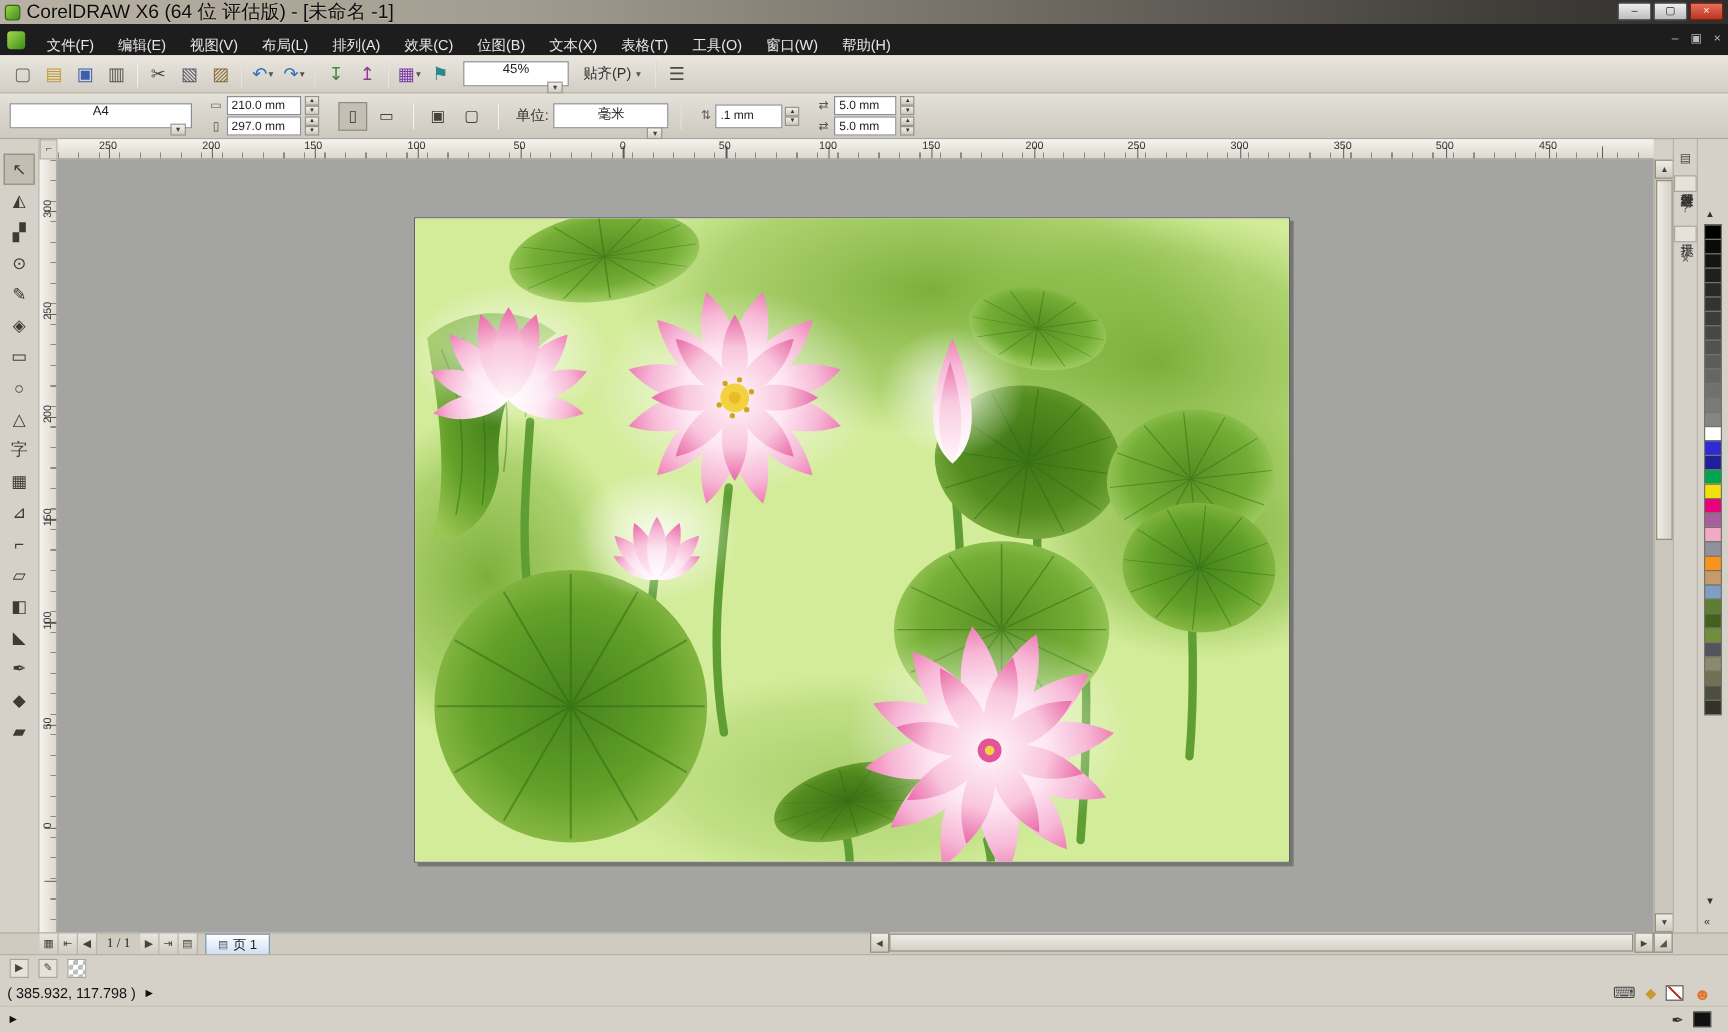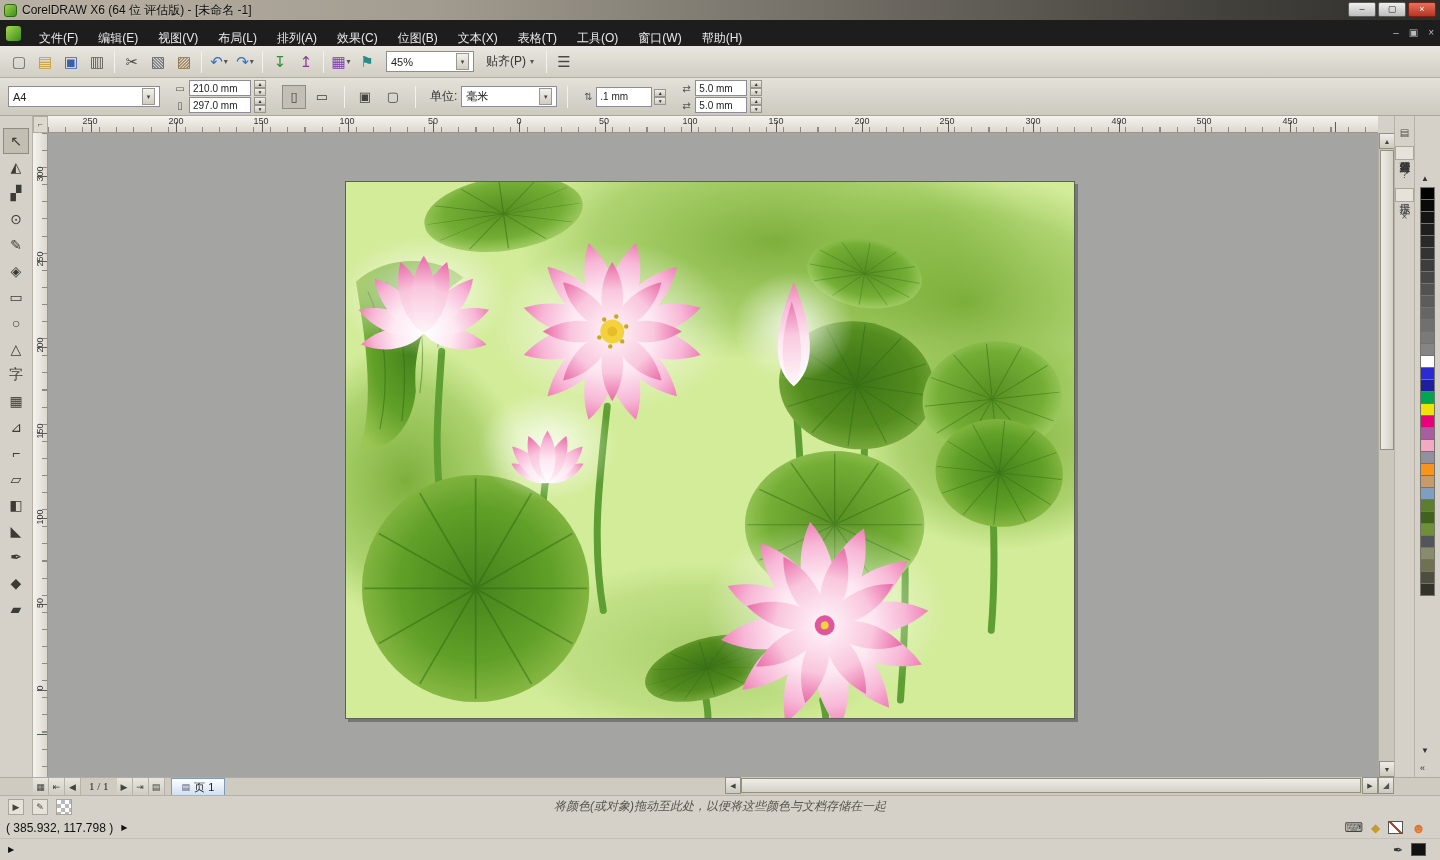--- a/index.html
+++ b/index.html
@@ -6,21 +6,21 @@
   html,body { width:1440px; height:860px; overflow:hidden; }
   body { font-family:"Liberation Sans","DejaVu Sans",sans-serif; font-size:12px; color:#222; }
   .app { position:relative; width:1440px; height:860px; background:#d5d1c8; overflow:hidden; }
 
   
   .titlebar { position:absolute; left:0; top:0; width:1440px; height:20px;
     background:linear-gradient(to right,#b9b2a4 0%,#a29c90 30%,#6e6a62 60%,#43413c 85%,#2e2d2a 100%);
     display:flex; align-items:center; padding-left:4px; }
   .app-icon { width:13px; height:13px; border-radius:3px; margin-right:5px;
     background:linear-gradient(135deg,#9fd34a,#3f8f1c); border:1px solid #2c6a12; }
-  .titlebar .title { font-size:12px; color:#0d0d0d; text-shadow:0 1px 0 rgba(255,255,255,.25); }
+  .titlebar .title { font-size:16px; color:#0d0d0d; text-shadow:0 1px 0 rgba(255,255,255,.25); }
   .winbtns { position:absolute; right:4px; top:2px; display:flex; gap:2px; }
   .winbtn { width:28px; height:15px; border:1px solid #5a5a5a; border-radius:2px;
     background:linear-gradient(#efefef,#bdbdbd); font-size:9px; line-height:13px; text-align:center; color:#222; }
   .winbtn.close { background:linear-gradient(#e8715c,#b93423); color:#fff; border-color:#7e1f12; }
 
   
   .menubar { position:absolute; left:0; top:20px; width:1440px; height:26px; background:#1d1d1d;
     display:flex; align-items:center; color:#e8e8e8; }
   .menu-logo { width:15px; height:15px; margin:0 8px 0 6px; border-radius:3px;
     background:linear-gradient(135deg,#a6d94e,#3c8c1a); }
@@ -30,21 +30,21 @@
   
   .stdbar { position:absolute; left:0; top:46px; width:1440px; height:32px;
     background:linear-gradient(#e9e6df,#d2cec4); border-bottom:1px solid #b3afa5;
     display:flex; align-items:center; padding-left:6px; }
   .tbtn { width:26px; height:26px; display:flex; align-items:center; justify-content:center;
     font-size:15px; color:#4a4a42; }
   .tbtn .g { pointer-events:none; }
   .caret { font-size:8px; color:#555; margin-left:1px; }
   .sep { width:1px; height:22px; background:#aaa69b; border-right:1px solid #f4f2ec; margin:0 4px; }
   .combo { height:21px; background:#fff; border:1px solid #8b8e97; display:flex; align-items:center;
-    padding:0 4px; font-size:11px; gap:4px; }
+    padding:0 4px; font-size:11px; gap:4px;flex-direction:column; }
   .combo .cbtn { margin-left:auto; width:13px; height:17px; background:linear-gradient(#f2f1ec,#cfccc2);
     border:1px solid #9a978d; font-size:7px; display:flex; align-items:center; justify-content:center; color:#444; }
   .zoom-combo { width:88px; margin-left:6px; }
   .snap { display:flex; align-items:center; gap:3px; margin-left:12px; font-size:12px; color:#333; }
 
   
   .propbar { position:absolute; left:0; top:78px; width:1440px; height:38px;
     background:linear-gradient(#e4e1d9,#cdc9bf); border-bottom:1px solid #aba79c;
     display:flex; align-items:center; padding-left:8px; }
   .paper-combo { width:152px; }
@@ -338,21 +338,21 @@
     <span class="rl" style="left:213px">150</span>
     <span class="rl" style="left:299px">100</span>
     <span class="rl" style="left:385px">50</span>
     <span class="rl" style="left:471px">0</span>
     <span class="rl" style="left:556px">50</span>
     <span class="rl" style="left:642px">100</span>
     <span class="rl" style="left:728px">150</span>
     <span class="rl" style="left:814px">200</span>
     <span class="rl" style="left:899px">250</span>
     <span class="rl" style="left:985px">300</span>
-    <span class="rl" style="left:1071px">490</span>
+    <span class="rl" style="left:1071px">350</span>
     <span class="rl" style="left:1156px">500</span>
     <span class="rl" style="left:1242px">450</span>
   </div>
   <div class="vruler">
     <div class="tickminor"></div>
       <div class="tickmajor"></div>
     <span class="vl" style="top:36px">300</span>
     <span class="vl" style="top:121px">250</span>
     <span class="vl" style="top:207px">200</span>
     <span class="vl" style="top:293px">150</span>
@@ -650,21 +650,20 @@
     <div class="sarrow" style="left:0;top:0;height:17px;">◀</div>
     <div class="hthumb"></div>
     <div class="sarrow" style="right:0;top:0;height:17px;">▶</div>
   </div>
   <div class="corner-btn">◢</div>
 
   <div class="hintrow">
     <div class="hint-ic">▶</div>
     <div class="hint-ic">✎</div>
     <div class="hint-ic checker"></div>
-    <div class="hint-text">将颜色(或对象)拖动至此处，以便将这些颜色与文档存储在一起</div>
   </div>
 
   <div class="statusrow1">
     <span class="coords">( 385.932, 117.798 )</span>
     <span class="flag">▶</span>
     <div class="sr-right">
       <span class="kbd-ic">⌨</span>
       <span class="pen-ic" style="color:#c69a33;">◆</span>
       <span class="mini-swatch none-swatch"></span>
       <span class="user-ic">☻</span>

